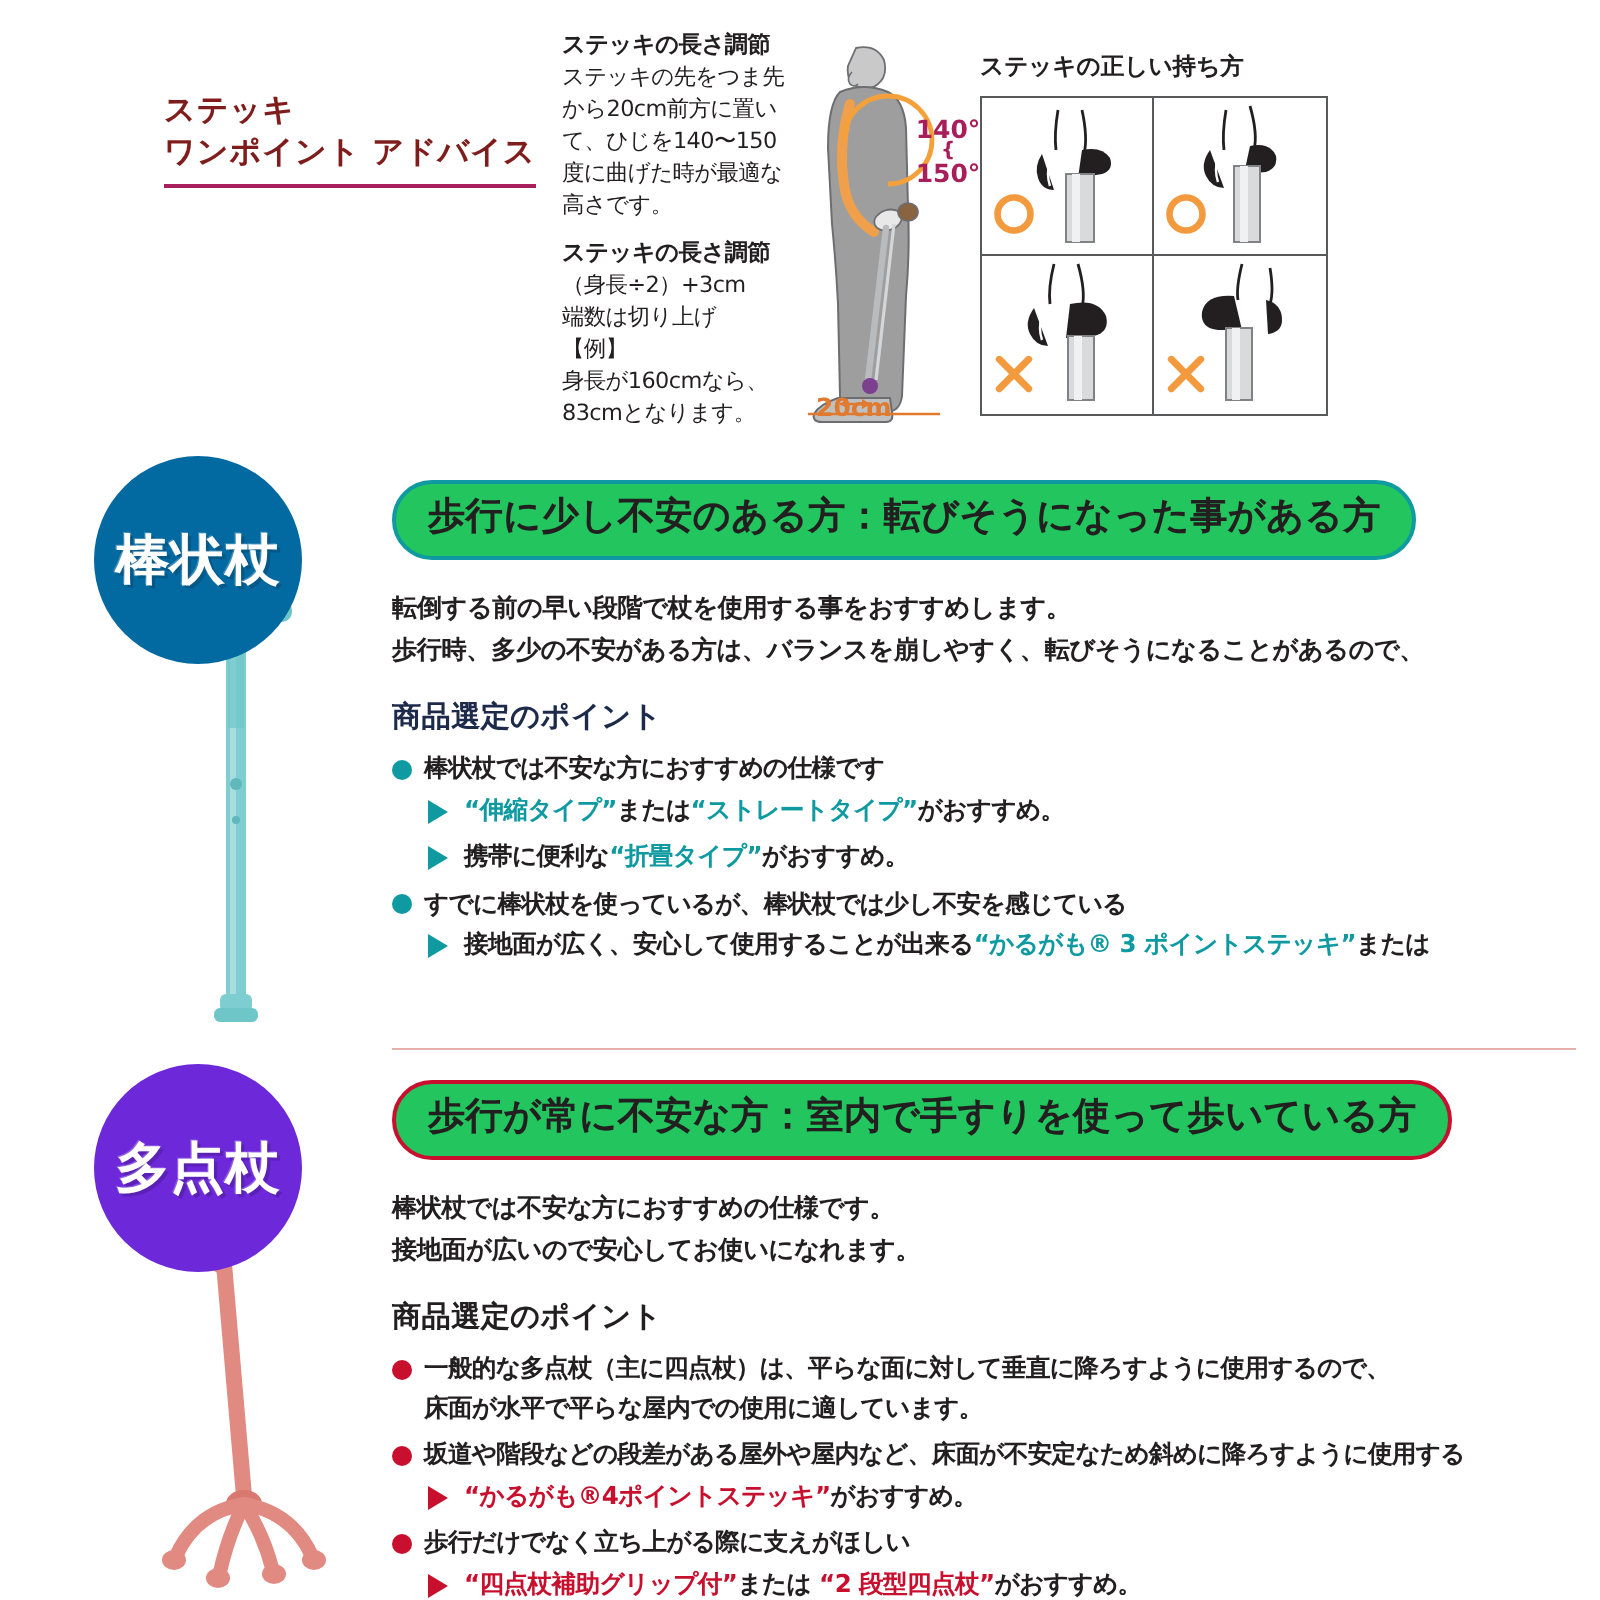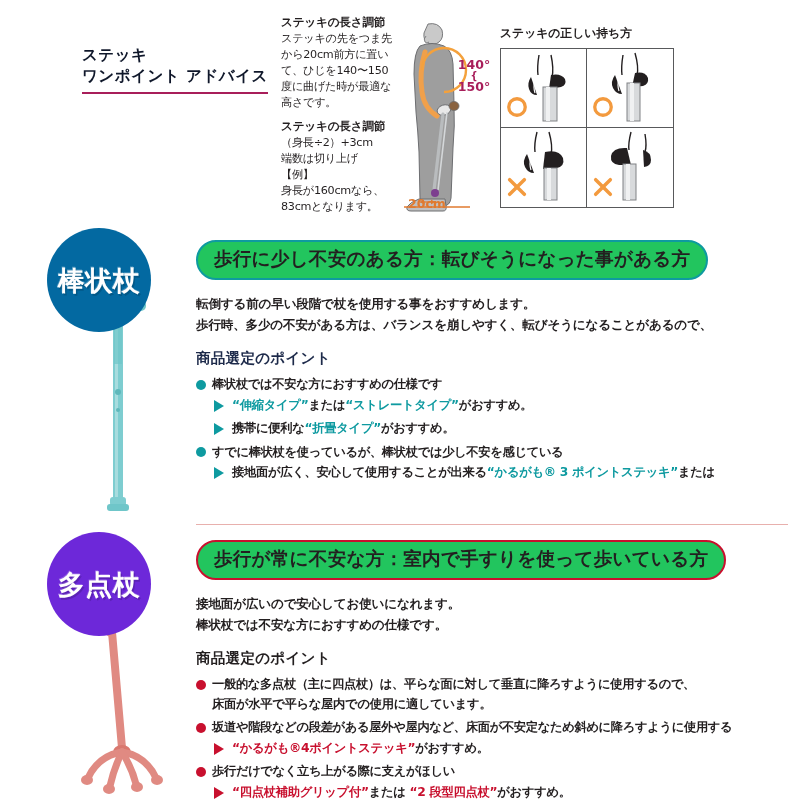--- a/index.html
+++ b/index.html
@@ -24,21 +24,21 @@
   }
 
   
   .title-block {
     position: absolute;
     left: 82px;
     top: 45px;
     width: 190px;
   }
   .title-line {
-    color: #0f172a;
+    color: #7f1d1d;
     font-weight: bold;
     font-size: 15.5px;
     line-height: 1.35;
     letter-spacing: 0.5px;
     white-space: nowrap;
   }
   .title-rule {
     margin-top: 5px;
     width: 186px;
     height: 2px;
@@ -92,21 +92,21 @@
     left: 408px;
     top: 196px;
     color: #e07a2f;
     font-weight: bold;
     font-size: 12.5px;
   }
 
   
   .grip-panel {
     position: absolute;
-    left: 500px;
+    left: 490px;
     top: 26px;
     width: 272px;
   }
   .grip-title {
     font-weight: bold;
     font-size: 11.8px;
     margin-bottom: 6px;
     color: #231f20;
   }
   .grip-grid {
@@ -460,22 +460,22 @@
   <path d="M66 152 q10 16 14 32" fill="none" stroke="#e08a82" stroke-width="7" stroke-linecap="round"></path>
   <ellipse cx="31" cy="180" rx="6" ry="5" fill="#e08a82"></ellipse>
   <ellipse cx="101" cy="180" rx="6" ry="5" fill="#e08a82"></ellipse>
   <ellipse cx="53" cy="189" rx="6" ry="5" fill="#e08a82"></ellipse>
   <ellipse cx="81" cy="187" rx="6" ry="5" fill="#e08a82"></ellipse>
 </svg>
 
 <div class="content content-2 red-scope">
   <div class="hbox hbox-red">歩行が常に不安な方：室内で手すりを使って歩いている方</div>
   <div class="lead">
+    <div>棒状杖では不安な方におすすめの仕様です。</div>
     <div>接地面が広いので安心してお使いになれます。</div>
-    <div>棒状杖では不安な方におすすめの仕様です。</div>
   </div>
   <div class="points-hd red-hd">商品選定のポイント</div>
   <ul class="points">
     <li>一般的な多点杖（主に四点杖）は、平らな面に対して垂直に降ろすように使用するので、</li>
     <div class="rec cont" style="padding-left:16px;margin-top:-1px;">床面が水平で平らな屋内での使用に適しています。</div>
     <li>坂道や階段などの段差がある屋外や屋内など、床面が不安定なため斜めに降ろすように使用する</li>
     <div class="rec">
       <span class="em">“かるがも®4ポイントステッキ”</span><span>がおすすめ。</span>
     </div>
     <li>歩行だけでなく立ち上がる際に支えがほしい</li>

